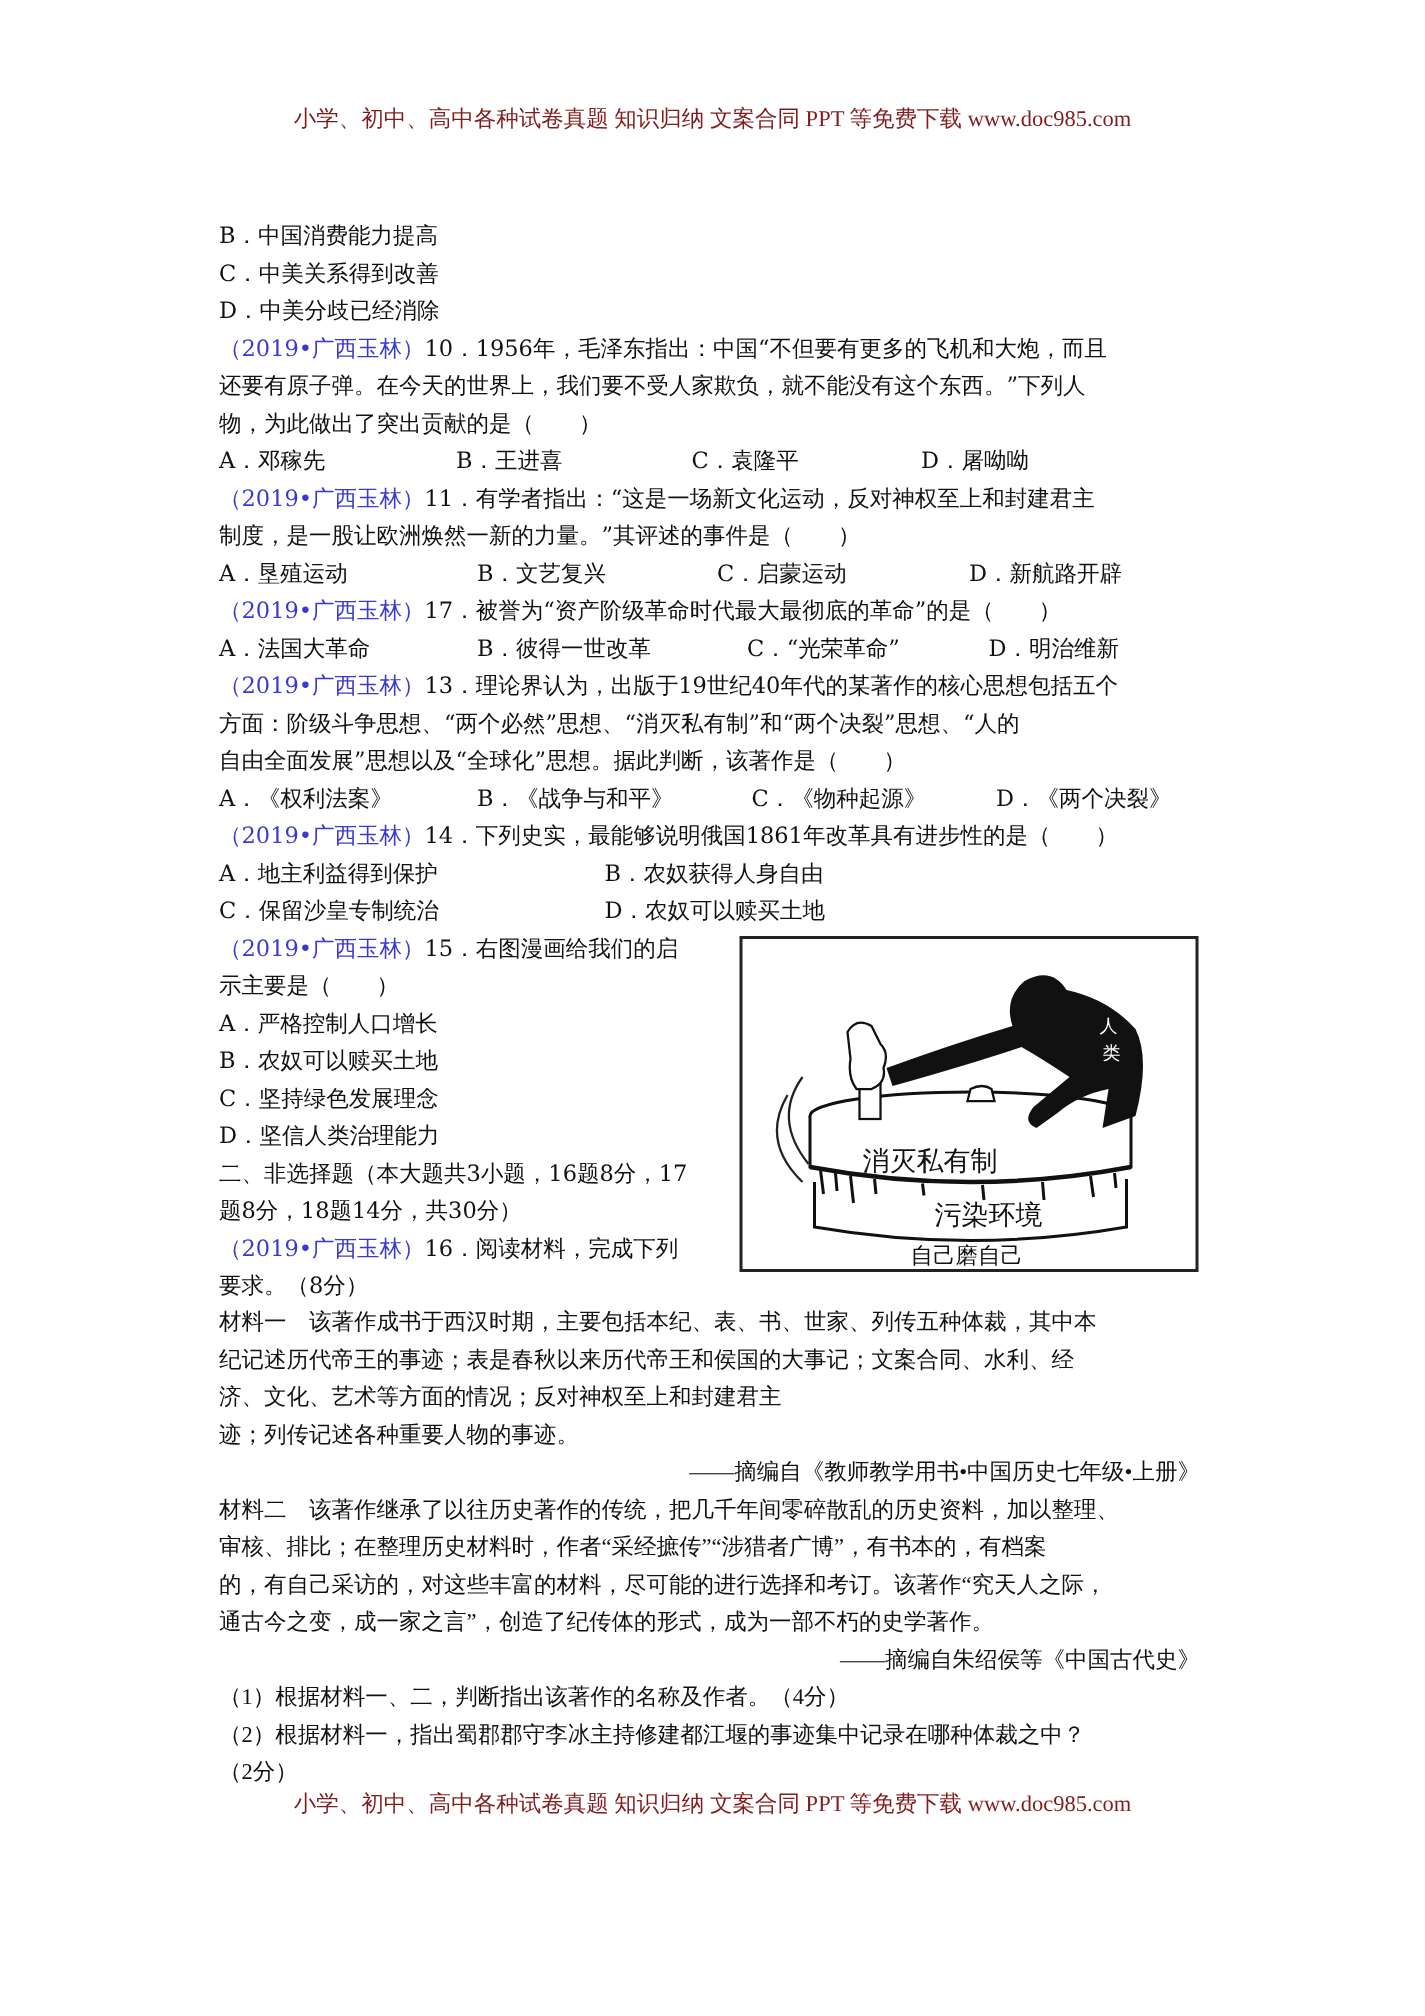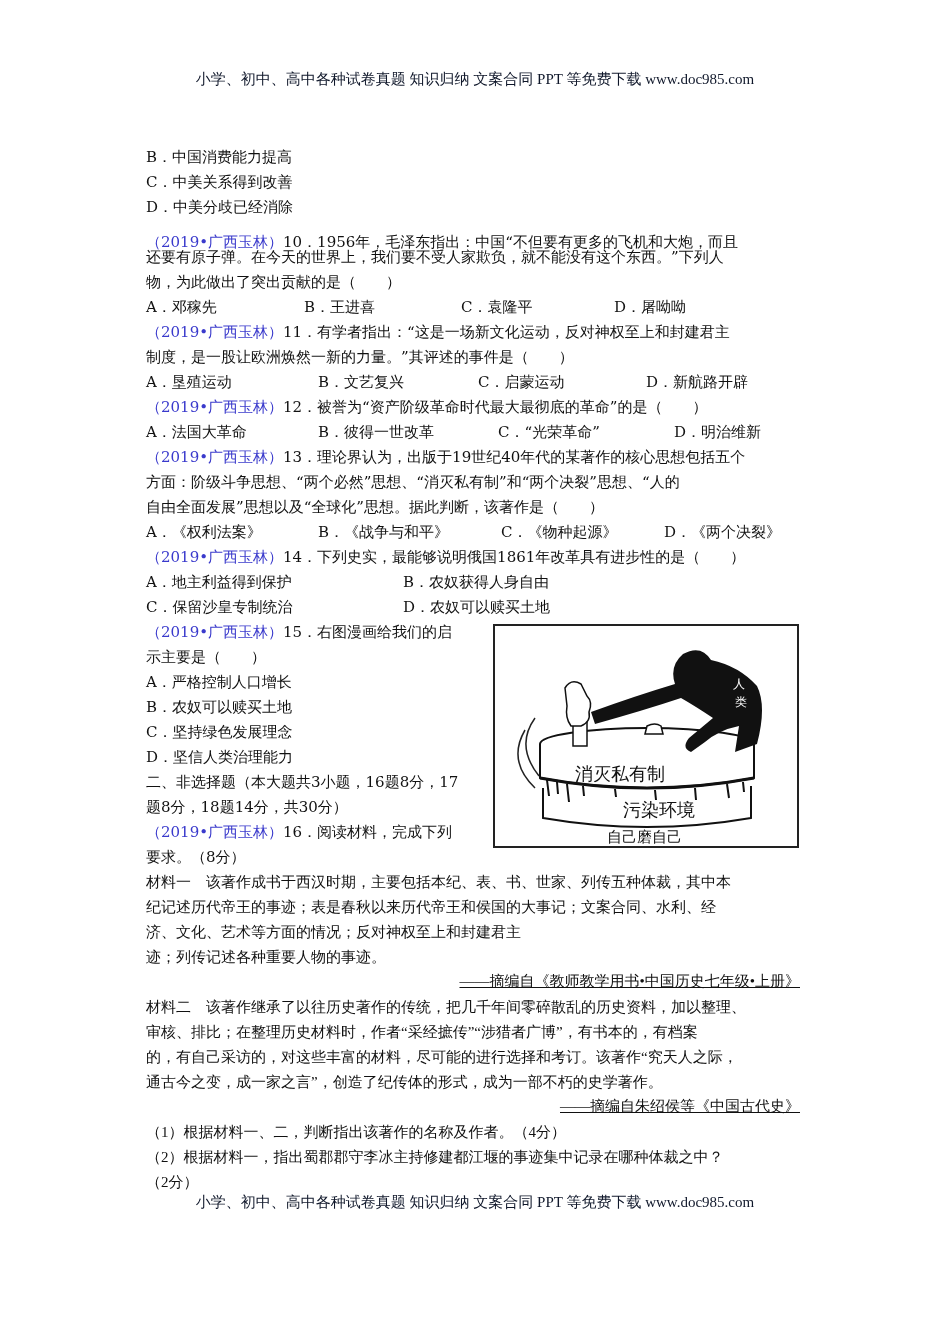--- a/index.html
+++ b/index.html
@@ -1,64 +1,64 @@
 <!DOCTYPE html>
 <html><head>
 <meta charset="utf-8">
 <style>
   html, body { margin: 0; padding: 0; background: #ffffff; }
   body { width: 950px; height: 1344px; position: relative; overflow: hidden;
          font-family: "DejaVu Serif", "Liberation Serif", serif; color: #111; }
   .hdr { position: absolute; left: 0; width: 950px; text-align: center;
-         font-family: "Liberation Serif", "DejaVu Serif", serif; font-size: 15px; color: #0f172a; }
+         font-family: "Liberation Serif", "DejaVu Serif", serif; font-size: 15px; color: #7f1d1d; }
   .hdr-top { top: 70px; }
   .hdr-bot { top: 1193px; }
   .line { position: absolute; left: 146px; font-size: 15px; line-height: 20px; white-space: nowrap; }
   .src { color: #3a3acc; }
   .opt { position: absolute; white-space: nowrap; }
   .mat { font-family: "Liberation Serif", "DejaVu Serif", serif; }
-  .right { position: absolute; right: 150px; font-size: 15px; white-space: nowrap; font-family: "Liberation Serif", "DejaVu Serif", serif; text-decoration: underline; }
+  .right { position: absolute; right: 150px; font-size: 15px; white-space: nowrap; font-family: "Liberation Serif", "DejaVu Serif", serif; }
   .cartoon { position: absolute; left: 493px; top: 624px; width: 306px; height: 224px;
              border: 2px solid #222; box-sizing: border-box; background: #fff; overflow: hidden; }
   .cap { position: absolute; font-size: 18px; color: #111; white-space: nowrap; font-family: "DejaVu Sans", sans-serif; }
 </style>
 </head>
 <body>
 
 <div class="hdr hdr-top">小学、初中、高中各种试卷真题 知识归纳 文案合同 PPT 等免费下载   www.doc985.com</div>
 
 <div class="line" style="top:147px">B．中国消费能力提高</div>
 <div class="line" style="top:172px">C．中美关系得到改善</div>
 <div class="line" style="top:197px">D．中美分歧已经消除</div>
 
-<div class="line" style="top:232px"><span class="src">（2019•广西玉林）</span><span>10．1956年，毛泽东指出：中国“不但要有更多的飞机和大炮，而且</span></div>
+<div class="line" style="top:222px"><span class="src">（2019•广西玉林）</span><span>10．1956年，毛泽东指出：中国“不但要有更多的飞机和大炮，而且</span></div>
 <div class="line" style="top:247px">还要有原子弹。在今天的世界上，我们要不受人家欺负，就不能没有这个东西。”下列人</div>
 <div class="line" style="top:272px">物，为此做出了突出贡献的是（　　）</div>
 <div class="line" style="top:297px;width:680px">
   <span class="opt" style="left:0">A．邓稼先</span>
   <span class="opt" style="left:158px">B．王进喜</span>
   <span class="opt" style="left:315px">C．袁隆平</span>
   <span class="opt" style="left:468px">D．屠呦呦</span>
 </div>
 
 <div class="line" style="top:322px"><span class="src">（2019•广西玉林）</span><span>11．有学者指出：“这是一场新文化运动，反对神权至上和封建君主</span></div>
 <div class="line" style="top:347px">制度，是一股让欧洲焕然一新的力量。”其评述的事件是（　　）</div>
 <div class="line" style="top:372px;width:680px">
   <span class="opt" style="left:0">A．垦殖运动</span>
   <span class="opt" style="left:172px">B．文艺复兴</span>
   <span class="opt" style="left:332px">C．启蒙运动</span>
   <span class="opt" style="left:500px">D．新航路开辟</span>
 </div>
 
-<div class="line" style="top:397px"><span class="src">（2019•广西玉林）</span><span>12．被誉为“资产阶级革命时代最大最彻底的革命”的是（　　）</span></div>
+<div class="line" style="top:397px"><span class="src">（2019•广西玉林）</span><span>17．被誉为“资产阶级革命时代最大最彻底的革命”的是（　　）</span></div>
 <div class="line" style="top:422px;width:680px">
   <span class="opt" style="left:0">A．法国大革命</span>
   <span class="opt" style="left:172px">B．彼得一世改革</span>
   <span class="opt" style="left:352px">C．“光荣革命”</span>
-  <span class="opt" style="left:528px">D．明治维新</span>
+  <span class="opt" style="left:513px">D．明治维新</span>
 </div>
 
 <div class="line" style="top:447px"><span class="src">（2019•广西玉林）</span><span>13．理论界认为，出版于19世纪40年代的某著作的核心思想包括五个</span></div>
 <div class="line" style="top:472px">方面：阶级斗争思想、“两个必然”思想、“消灭私有制”和“两个决裂”思想、“人的</div>
 <div class="line" style="top:497px">自由全面发展”思想以及“全球化”思想。据此判断，该著作是（　　）</div>
 <div class="line" style="top:522px;width:680px">
   <span class="opt" style="left:0">A．《权利法案》</span>
   <span class="opt" style="left:172px">B．《战争与和平》</span>
   <span class="opt" style="left:355px">C．《物种起源》</span>
   <span class="opt" style="left:518px">D．《两个决裂》</span>

